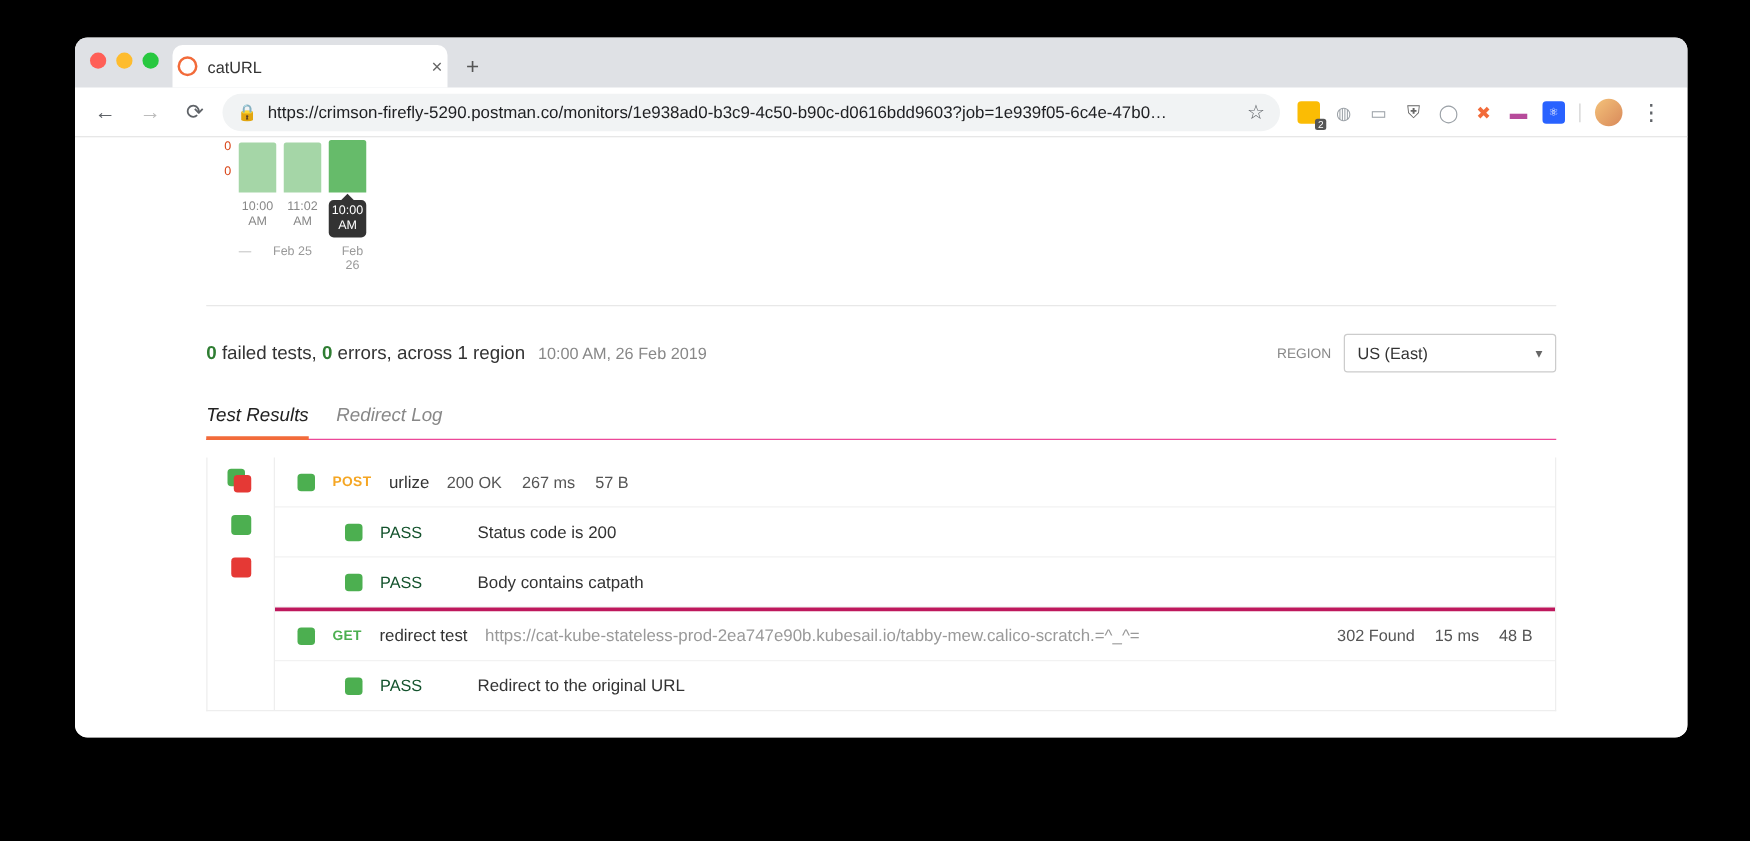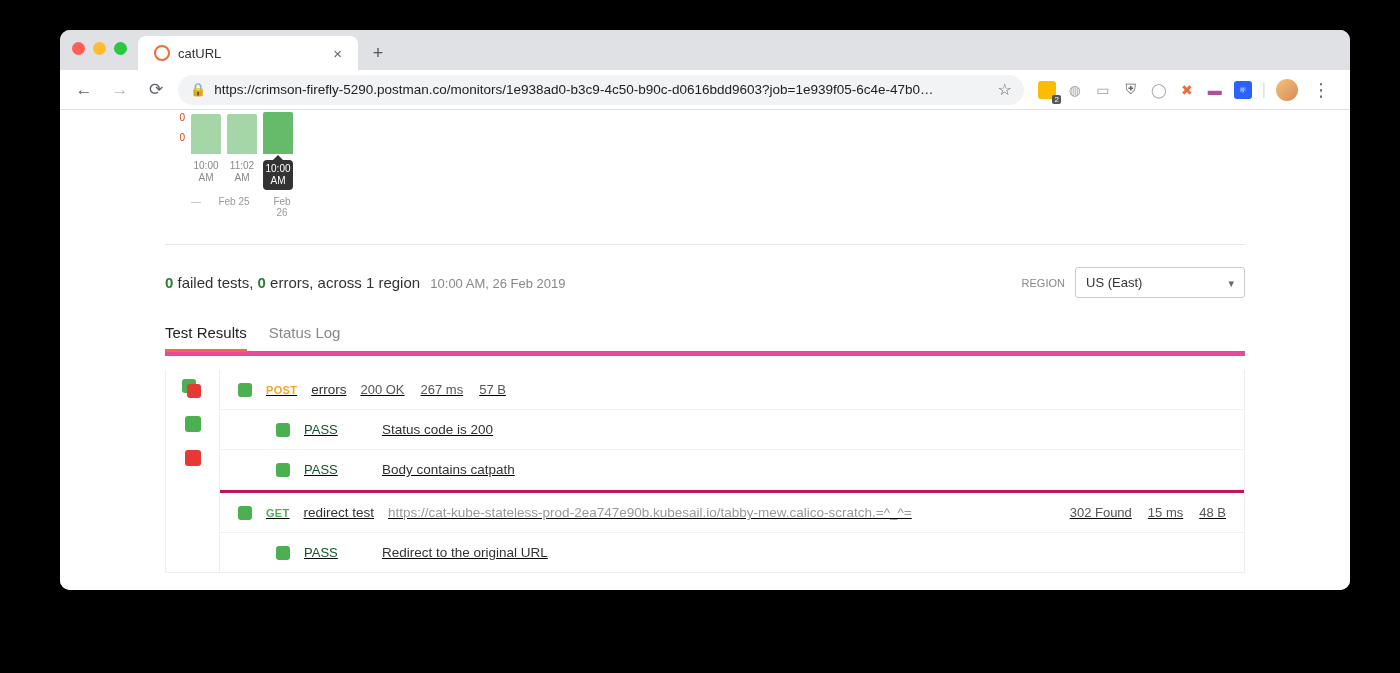--- a/index.html
+++ b/index.html
@@ -40,21 +40,21 @@
   .dot.red { background: #ff5f57; }
   .dot.yellow { background: #febc2e; }
   .dot.green { background: #28c840; }
   .tab {
     margin-left: 70px;
     background: #fff;
     height: 34px;
     border-radius: 8px 8px 0 0;
     display: flex;
     align-items: center;
-    padding: 0 16px;
+    padding: 0 4px;
     gap: 8px;
     min-width: 220px;
     position: relative;
   }
   .tab .favicon {
     width: 16px; height: 16px;
     border: 2px solid #f26b3a;
     border-radius: 50%;
     position: relative;
   }
@@ -227,21 +227,22 @@
   .region-select::after {
     content: '▾';
     position: absolute;
     right: 10px; top: 50%; transform: translateY(-50%);
     font-size: 11px; color: #666;
   }
   
   .tabs {
     display: flex;
     gap: 22px;
-    border-bottom: 5px solid #ec4899;
+    border-bottom: 1px solid #ec4899;
+    font-style: italic;
   }
   .tab-item {
     padding: 8px 0 10px 0;
     font-size: 15px;
     color: #888;
     cursor: pointer;
     position: relative;
   }
   .tab-item.active {
     color: #222;
@@ -280,21 +281,20 @@
   .f-pass { background: #4caf50; }
   .f-fail { background: #e53935; }
   .rows { flex:1; }
   .req-row {
     display: flex;
     align-items: center;
     padding: 12px 18px;
     gap: 14px;
     font-size: 13.5px;
     border-bottom: 1px solid #f2f2f2;
-    text-decoration: underline;
   }
   .req-row.sub {
     padding-left: 56px;
     border-top: none;
   }
   .req-row .sq {
     width: 14px; height: 14px;
     background: #4caf50;
     border-radius: 3px;
     flex-shrink: 0;
@@ -388,38 +388,38 @@
         <div class="region">
           <span>REGION</span>
           <div class="region-select">
             <span>US (East)</span>
           </div>
         </div>
       </div>
 
       <div class="tabs">
         <div class="tab-item active"><span>Test Results</span></div>
-        <div class="tab-item"><span>Status Log</span></div>
+        <div class="tab-item"><span>Redirect Log</span></div>
       </div>
 
       <div class="results">
         <div class="filterbar">
           <div class="f f-all">
             <div class="a1"></div>
               <div class="a2"></div>
           </div>
           <div class="f f-pass"></div>
           <div class="f f-fail"></div>
         </div>
         <div class="rows">
 
           <div class="req-row">
             <div class="sq"></div>
             <span class="method post">POST</span>
-            <span class="req-name">errors</span>
+            <span class="req-name">urlize</span>
             <div class="req-meta">
               <span>200 OK</span>
               <span>267 ms</span>
               <span>57 B</span>
             </div>
           </div>
           <div class="req-row sub">
             <div class="sq"></div>
             <span class="pass-label">PASS</span>
             <span class="test-desc">Status code is 200</span>

